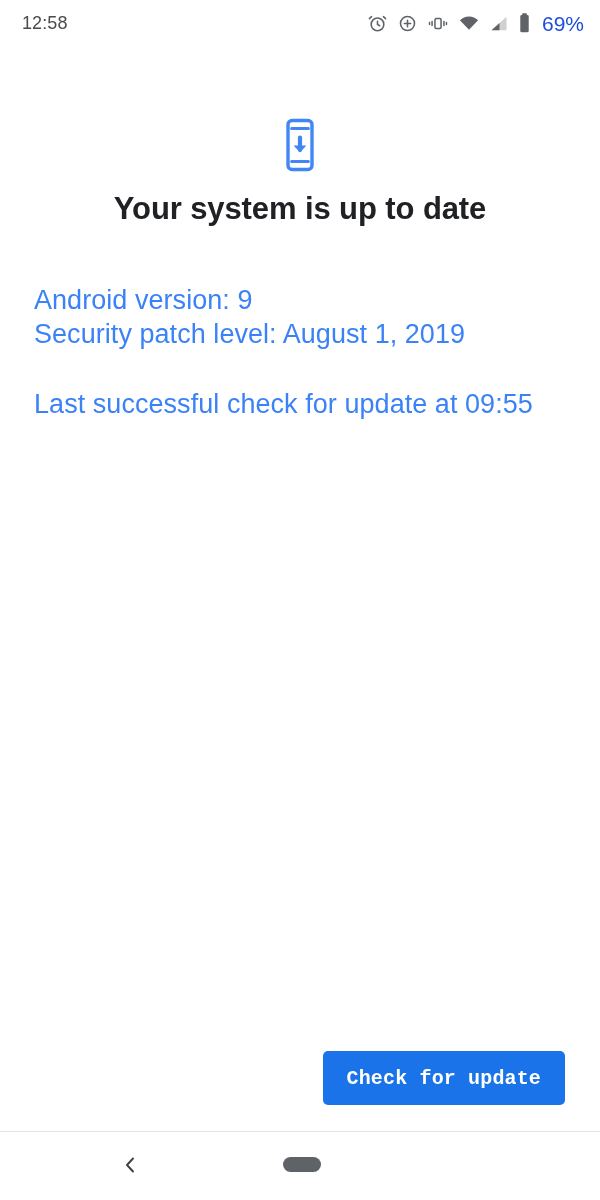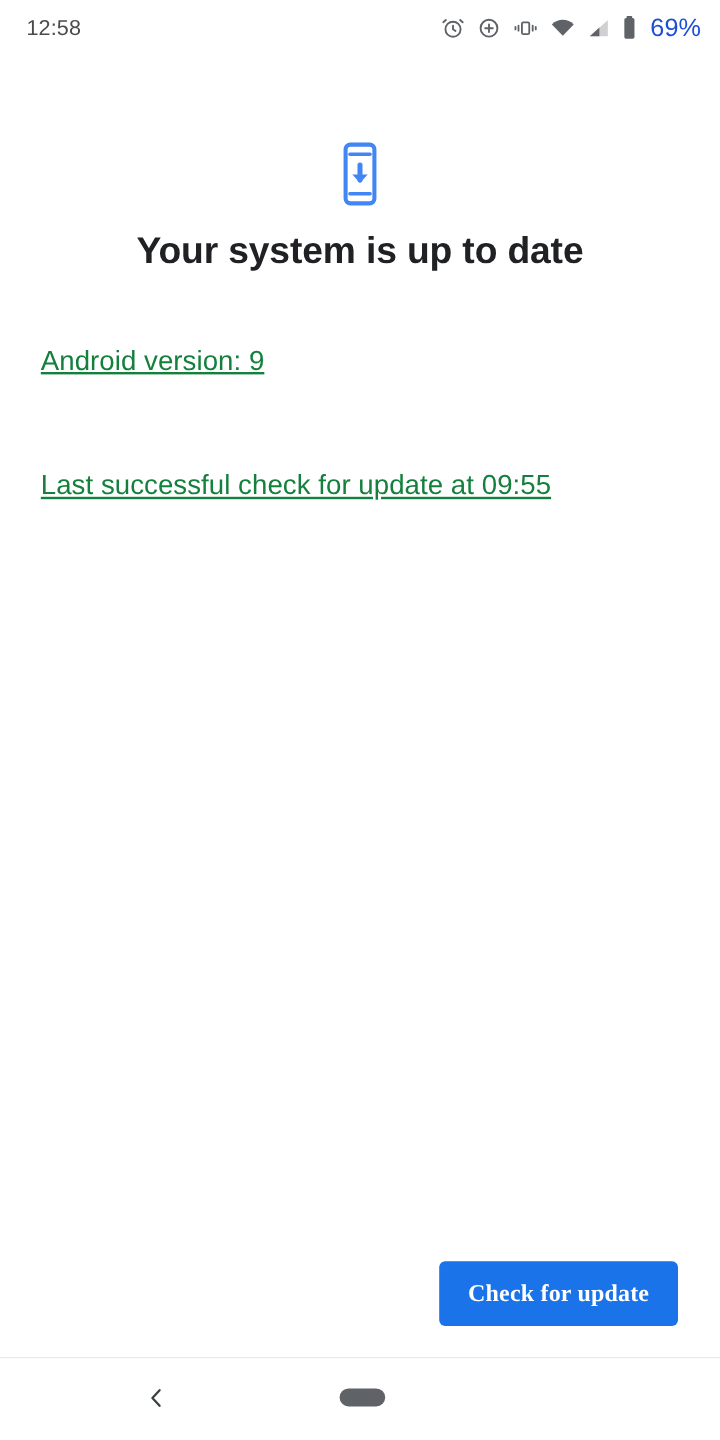--- a/index.html
+++ b/index.html
@@ -70,25 +70,24 @@
   }
 
   
   .info-block {
     position: absolute;
     top: 283px;
     left: 34px;
     width: 540px;
   }
   .info-line {
-    font-size: 23px;
-    color: #15803d;
+    font-size: 27px;
+    color: #3b82f6;
     line-height: 34px;
     letter-spacing: 0.05px;
-    text-decoration: underline;
   }
   .info-block-secondary {
     position: absolute;
     top: 387px;
     left: 34px;
     width: 540px;
   }
 
   
   .action-bar {
@@ -103,21 +102,21 @@
     box-sizing: border-box;
   }
   .primary-button {
     background: #1a73e8;
     color: #ffffff;
     border: none;
     border-radius: 5px;
     height: 54px;
     padding: 0 24px;
     font-size: 20px;
-    font-family: Liberation Serif, serif;
+    font-family: Liberation Mono, monospace;
     font-weight: 700;
     letter-spacing: 0.15px;
     cursor: pointer;
     display: flex;
     align-items: center;
     justify-content: center;
     margin-left: 16px;
   }
 
   
@@ -221,20 +220,21 @@
       <path d="M20 19.5v12.4" stroke="#4285f4" stroke-width="4.2" stroke-linecap="round"></path>
       <path d="M13.6 27.4 20 34.6l6.4-7.2z" fill="#4285f4"></path>
     </svg>
   </span>
 </div>
 
 <div class="page-title">Your system is up to date</div>
 
 <div class="info-block">
   <div class="info-line">Android version: 9</div>
+  <div class="info-line">Security patch level: August 1, 2019</div>
 </div>
 
 <div class="info-block-secondary">
   <div class="info-line">Last successful check for update at 09:55</div>
 </div>
 
 <div class="action-bar">
   <button class="primary-button">Check for update</button>
 </div>
 

